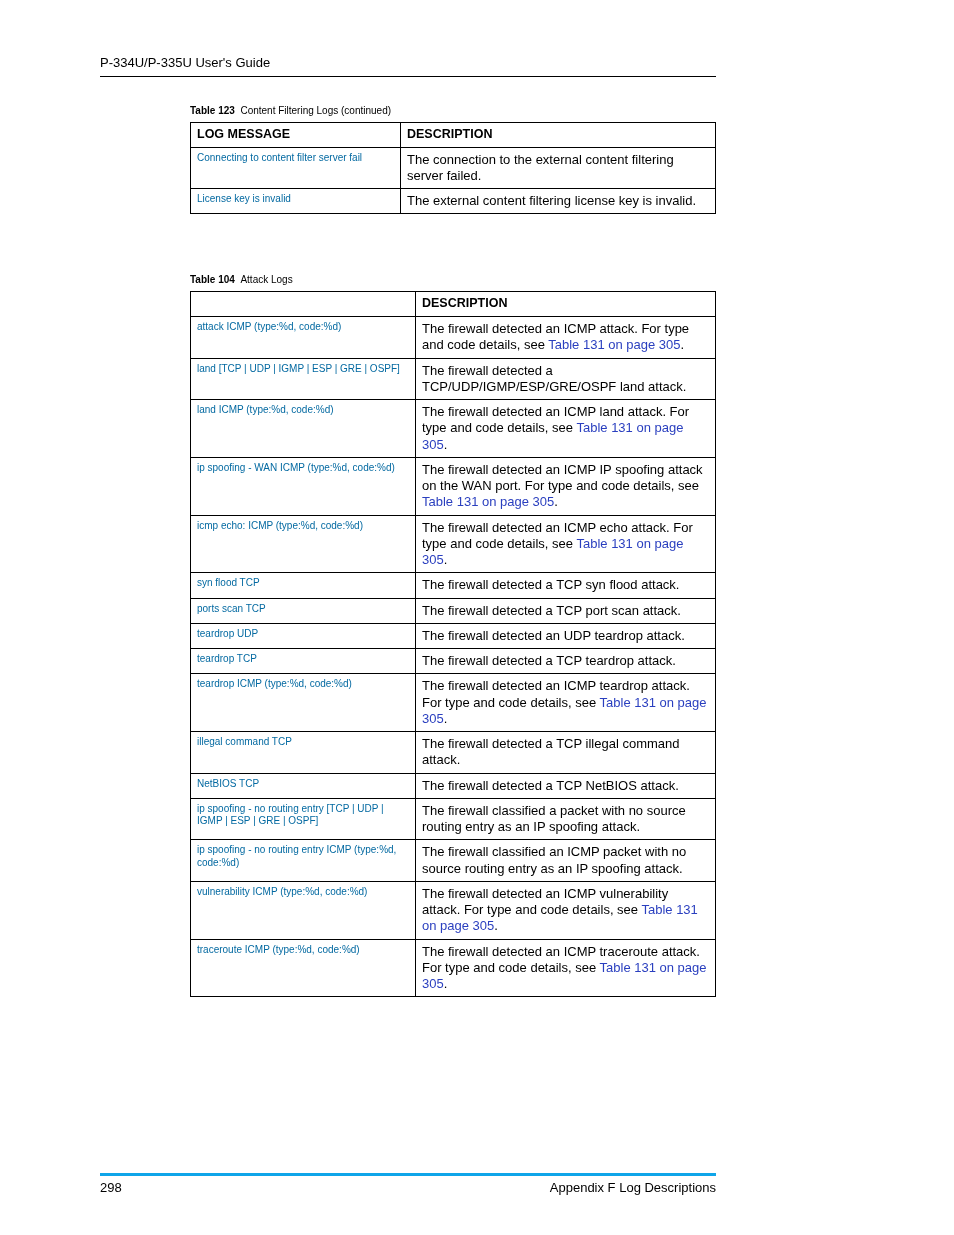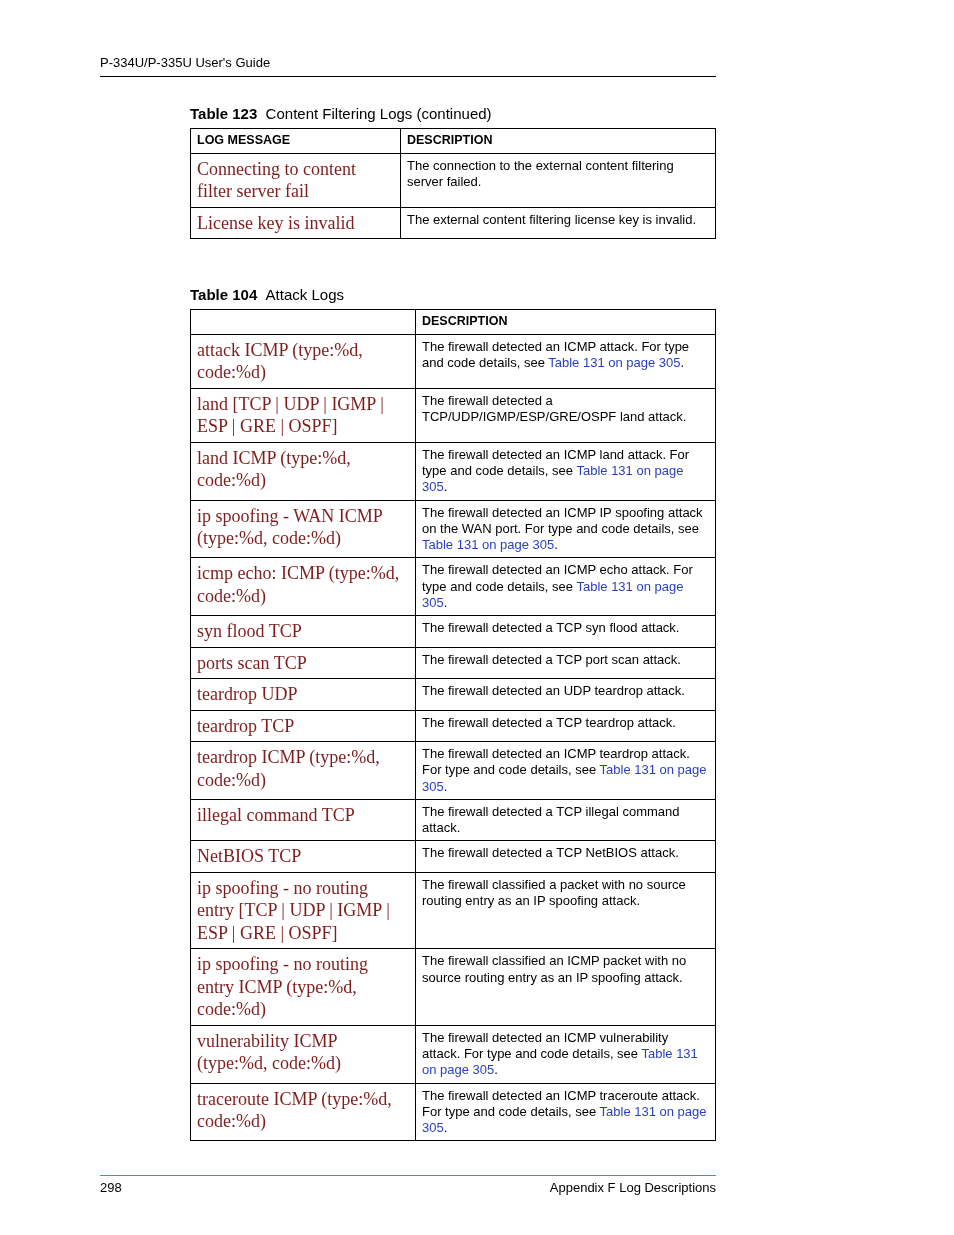--- a/index.html
+++ b/index.html
@@ -17,22 +17,22 @@
     padding: 55px 90px 40px 100px;
     position: relative;
   }
   .running-head {
     font-size: 13px;
     padding-bottom: 6px;
     border-bottom: 1px solid #000;
     margin-bottom: 28px;
   }
   .caption {
-    font-size: 15px;
-    margin: 7px 0 6px 0;
+    font-size: 10px;
+    margin: 20px 0 6px 0;
   }
   .caption .capnum {
     font-weight: bold;
   }
   .tbl {
     border-collapse: collapse;
     width: 100%;
     table-layout: fixed;
     border: 1.5px solid #000;
   }
@@ -42,37 +42,37 @@
     vertical-align: top;
     text-align: left;
     font-size: 13px;
     line-height: 1.25;
   }
   .tbl th {
     font-weight: bold;
     font-size: 12.5px;
   }
   .tbl td.code, .tbl .code {
-    font-family: Liberation Serif, serif;
-    color: #7f1d1d;
-    font-size: 18px;
+    font-family: Liberation Sans, sans-serif;
+    color: #0369a1;
+    font-size: 10px;
     word-break: break-word;
   }
   .col-log-123 { width: 210px; }
   .col-log-124 { width: 225px; }
   a.xref {
     color: #2a3fbf;
     text-decoration: none;
   }
   .footer {
     position: absolute;
     left: 100px;
     right: 90px;
     bottom: 40px;
-    border-top: 1px solid #0ea5e9;
+    border-top: 3px solid #0ea5e9;
     padding-top: 4px;
     font-size: 13px;
     display: flex;
     justify-content: space-between;
   }
   .spacer {
     height: 40px;
   }
 </style>
 </head>

